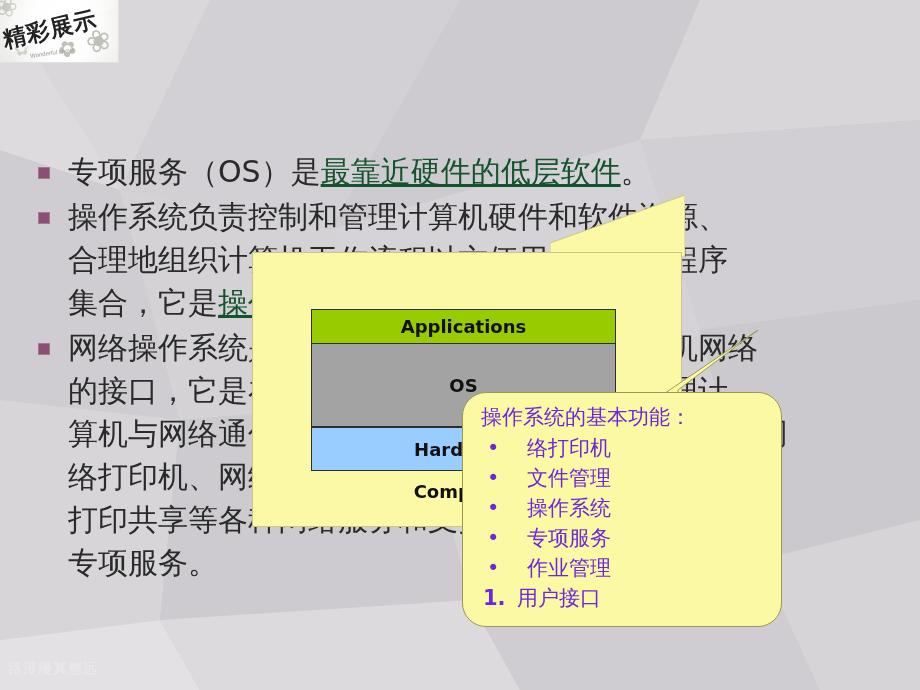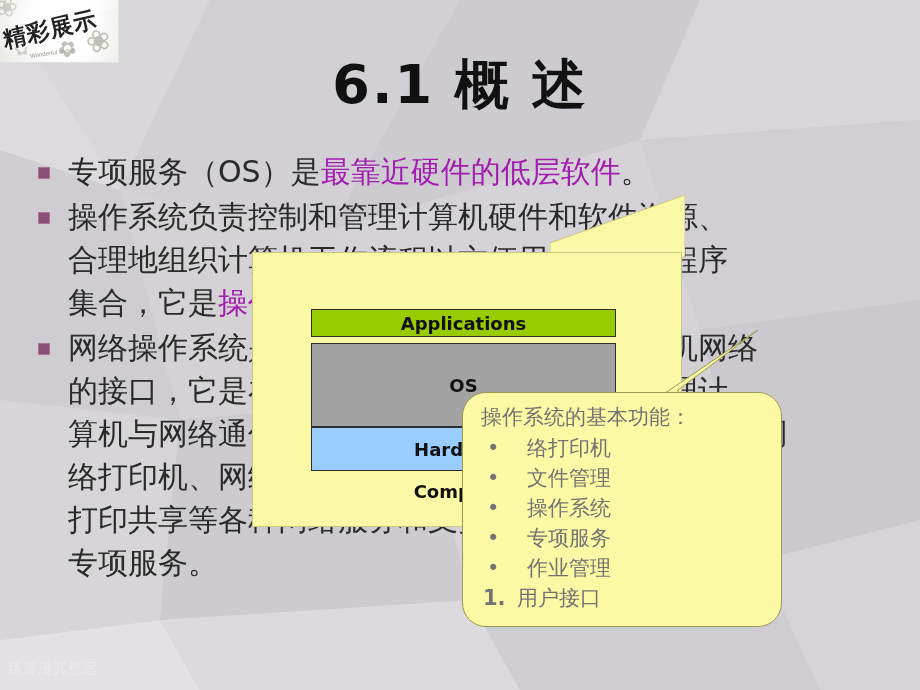--- a/index.html
+++ b/index.html
@@ -117,21 +117,22 @@
     position: absolute;
     left: 8px;
     top: 17px;
     width: 10px;
     height: 10px;
     background: #8b4f74;
     border: 1px solid #a87594;
   }
   .btext { display: block; }
   .link {
-    color: #a21caf;
+    color: #14532d;
+    text-decoration: underline;
   }
   
   #diagram-callout {
     position: absolute;
     left: 252px;
     top: 252px;
     width: 430px;
     height: 275px;
     background: #fbf9a6;
     border: 1px solid #c9c780;
@@ -155,21 +156,21 @@
     font-weight: bold;
     font-size: 18px;
     color: #111;
     font-family: "DejaVu Sans", sans-serif;
     display: flex;
     align-items: center;
     justify-content: center;
   }
   #layer-applications {
     top: 56px;
-    height: 28px;
+    height: 35px;
     background: #99cc00;
   }
   #layer-os {
     top: 90px;
     height: 84px;
     background: #a3a3a3;
   }
   #layer-hardware {
     top: 174px;
     height: 44px;
@@ -192,21 +193,21 @@
     left: 462px;
     top: 392px;
     width: 320px;
     height: 235px;
     background: #fcf9a4;
     border: 1px solid #9a9a55;
     border-radius: 24px;
     box-sizing: border-box;
     padding: 10px 14px 6px 18px;
     font-family: "DejaVu Sans", sans-serif;
-    color: #737373;
+    color: #6d28d9;
   }
   #functions-pointer {
     position: absolute;
     left: 618px;
     top: 330px;
     width: 140px;
     height: 95px;
   }
   #functions-title {
     font-size: 21px;
@@ -277,21 +278,20 @@
   <div id="logo">
     <span class="floral f1">❀</span>
     <span class="floral f2">❀</span>
     <span class="floral f3">✿</span>
     <span class="floral f4">✿</span>
     <div class="sheen"></div>
     <div id="logo-text">精彩展示</div>
     <div id="logo-sub">Wonderful show</div>
   </div>
 
-  <div id="title">6.1 概 述</div>
 
   <div id="body">
 
     <div class="bullet-row">
       <span class="bullet-mark"></span>
       <span class="btext"><span>专项服务（OS）是</span><span class="link">最靠近硬件的低层软件</span><span>。</span></span>
     </div>
 
     <div class="bullet-row">
       <span class="bullet-mark"></span>

